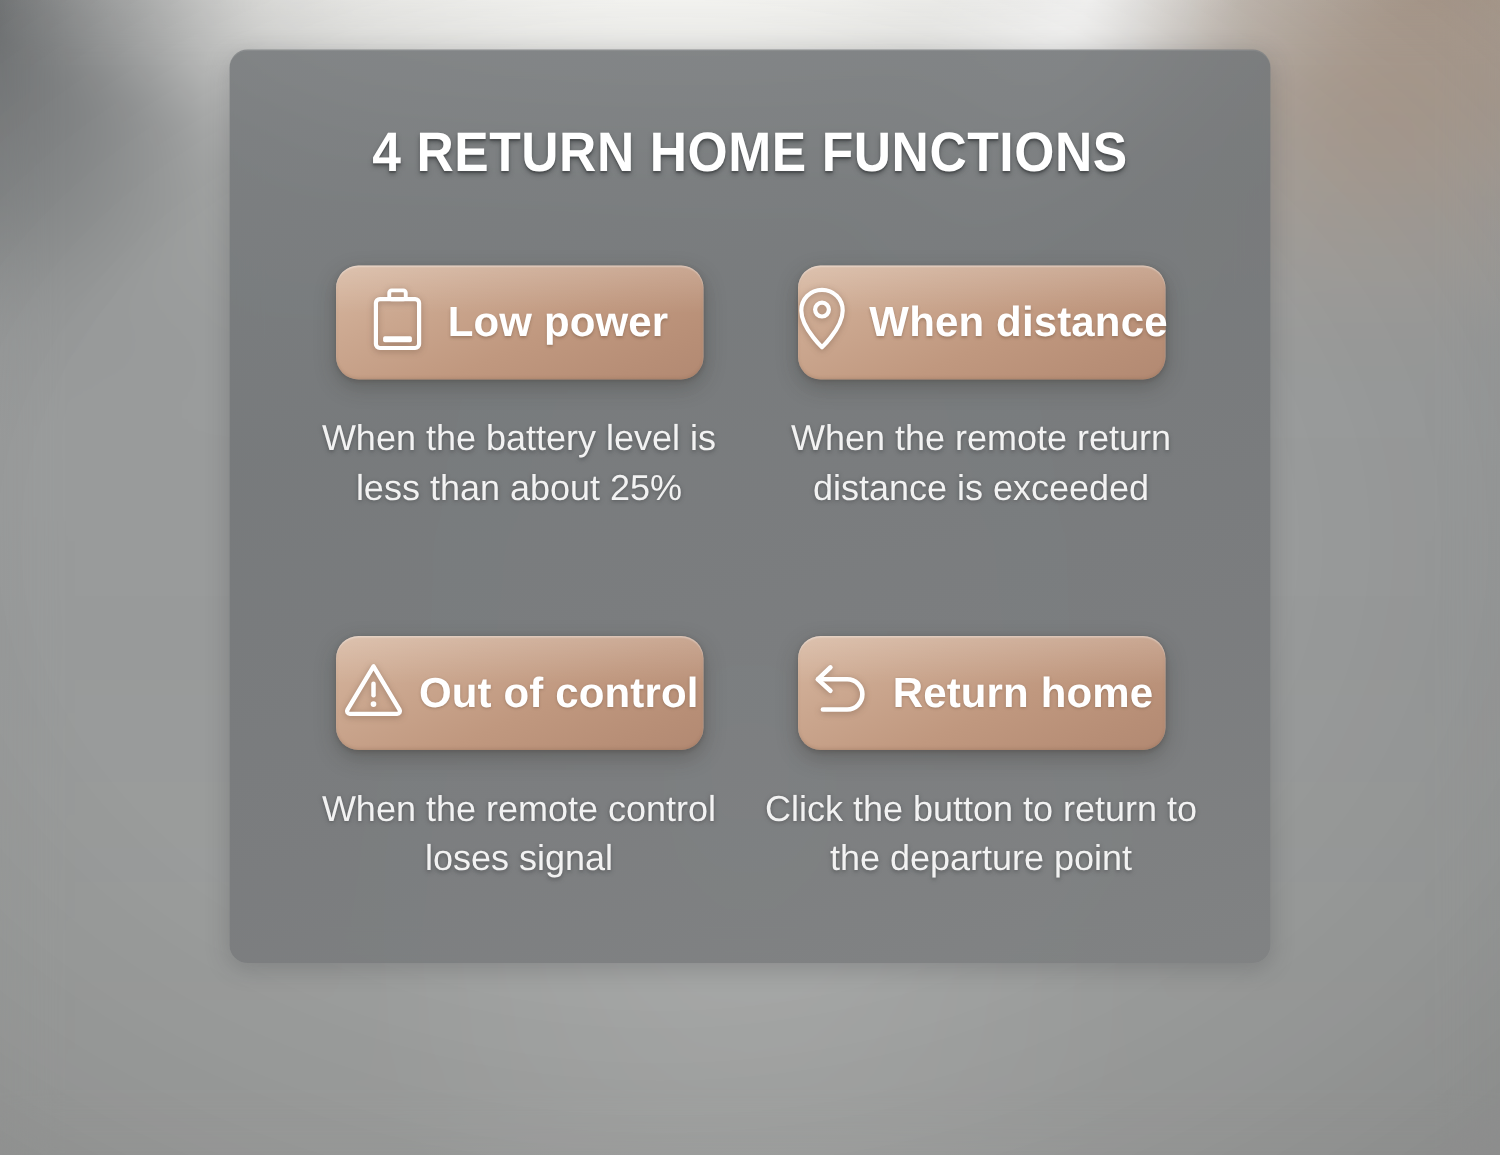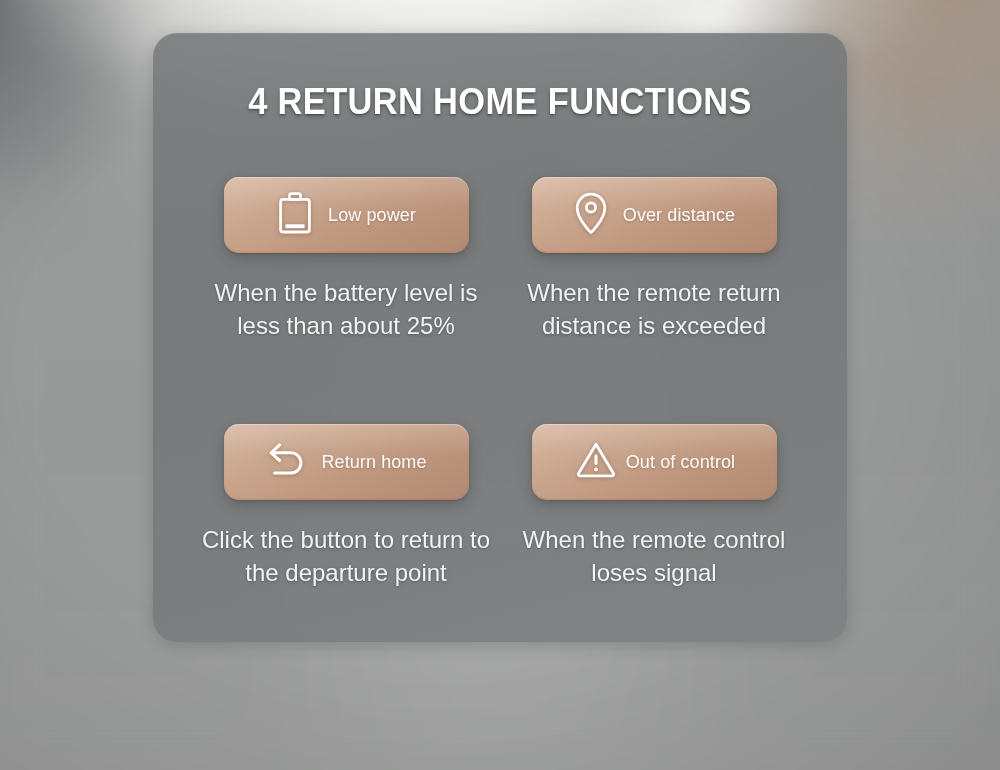--- a/index.html
+++ b/index.html
@@ -101,21 +101,21 @@
         rgba(0,0,0,0.10) 100%);
   }
 
   
   #panel {
     position: absolute;
     left: 153px;
     top: 33px;
     width: 694px;
     height: 609px;
-    border-radius: 24px;
+    border-radius: 12px;
     background:
       linear-gradient(165deg,
         rgba(121,124,126,0.90) 0%,
         rgba(116,119,121,0.90) 35%,
         rgba(120,122,124,0.90) 72%,
         rgba(126,128,129,0.90) 100%);
     backdrop-filter: blur(10px) saturate(0.9);
     -webkit-backdrop-filter: blur(10px) saturate(0.9);
     box-shadow:
       0 3px 16px rgba(40,42,44,0.22),
@@ -199,22 +199,22 @@
   }
   .pill-inner.tight { gap: 7px; }
 
   .icon {
     display: block;
     filter: drop-shadow(0 1px 2px rgba(90,64,48,0.38));
     flex: none;
   }
   .pill-label {
     color: #ffffff;
-    font-size: 18px;
-    font-weight: 400;
+    font-size: 28px;
+    font-weight: 700;
     letter-spacing: 0.1px;
     white-space: nowrap;
     text-shadow: 0 1px 2px rgba(110,80,60,0.42);
   }
 
   .caption {
     margin-top: 23px;
     color: #f2f2f2;
     font-size: 24px;
     font-weight: 400;
@@ -264,51 +264,51 @@
 
     <div class="card">
       <div class="pill">
         <div class="pill-inner">
           <span class="icon">
             <svg width="36" height="45" viewBox="0 0 36 45" fill="none" xmlns="http://www.w3.org/2000/svg">
               <path d="M18 3.2C10.3 3.2 4.2 9.3 4.2 17c0 6.4 4.3 13.3 8.1 18.1 2.1 2.7 4.2 5 5.7 6.4 1.5-1.4 3.6-3.7 5.7-6.4 3.8-4.8 8.1-11.7 8.1-18.1 0-7.7-6.1-13.8-13.8-13.8z" stroke="#ffffff" stroke-width="2.8" stroke-linejoin="round"></path>
               <circle cx="18" cy="16.4" r="4.6" stroke="#ffffff" stroke-width="2.8"></circle>
             </svg>
           </span>
-          <span class="pill-label">Over distance</span>
+          <span class="pill-label">When distance</span>
         </div>
       </div>
       <div class="caption">When the remote return distance is exceeded</div>
-    </div>
-
-    <div class="card">
-      <div class="pill">
-        <div class="pill-inner">
-          <span class="icon">
-            <svg width="42" height="40" viewBox="0 0 42 40" fill="none" xmlns="http://www.w3.org/2000/svg">
-              <path d="M6.5 12.8h19.3c5.6 0 10.1 4.5 10.1 10.1s-4.5 10.1-10.1 10.1H9.6" stroke="#ffffff" stroke-width="3.1" stroke-linecap="round" stroke-linejoin="round"></path>
-              <path d="M14.6 4.9 6.2 12.9l8.4 7.6" stroke="#ffffff" stroke-width="3.1" stroke-linecap="round" stroke-linejoin="round"></path>
-            </svg>
-          </span>
-          <span class="pill-label">Return home</span>
-        </div>
-      </div>
-      <div class="caption">Click the button to return to the departure point</div>
     </div>
 
     <div class="card">
       <div class="pill">
         <div class="pill-inner tight">
           <span class="icon">
             <svg width="46" height="42" viewBox="0 0 46 42" fill="none" xmlns="http://www.w3.org/2000/svg">
               <path d="M23 5.2 5.6 34.2c-.7 1.2.2 2.7 1.6 2.7h31.6c1.4 0 2.3-1.5 1.6-2.7L23 5.2z" stroke="#ffffff" stroke-width="2.9" stroke-linejoin="round"></path>
               <rect x="21.5" y="15.4" width="3" height="10.6" rx="1.5" fill="#ffffff"></rect>
               <circle cx="23" cy="30.4" r="1.9" fill="#ffffff"></circle>
             </svg>
           </span>
           <span class="pill-label">Out of control</span>
         </div>
       </div>
       <div class="caption narrow">When the remote control loses signal</div>
     </div>
 
+    <div class="card">
+      <div class="pill">
+        <div class="pill-inner">
+          <span class="icon">
+            <svg width="42" height="40" viewBox="0 0 42 40" fill="none" xmlns="http://www.w3.org/2000/svg">
+              <path d="M6.5 12.8h19.3c5.6 0 10.1 4.5 10.1 10.1s-4.5 10.1-10.1 10.1H9.6" stroke="#ffffff" stroke-width="3.1" stroke-linecap="round" stroke-linejoin="round"></path>
+              <path d="M14.6 4.9 6.2 12.9l8.4 7.6" stroke="#ffffff" stroke-width="3.1" stroke-linecap="round" stroke-linejoin="round"></path>
+            </svg>
+          </span>
+          <span class="pill-label">Return home</span>
+        </div>
+      </div>
+      <div class="caption">Click the button to return to the departure point</div>
+    </div>
+
   </div>
 </div>
 
 </body></html>

